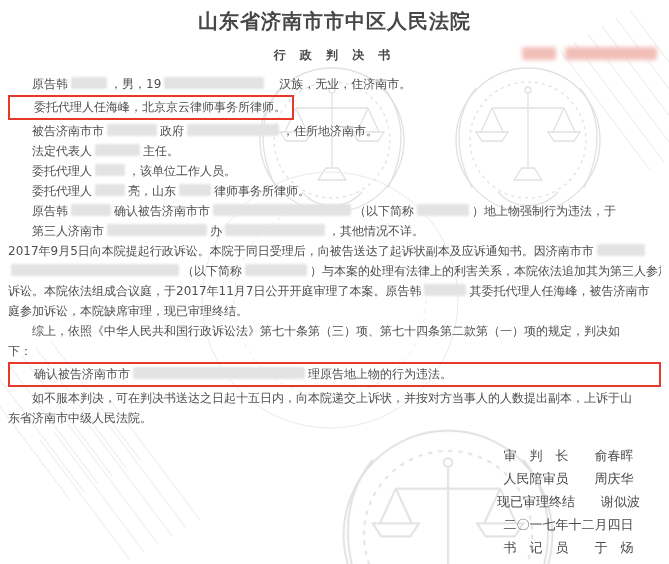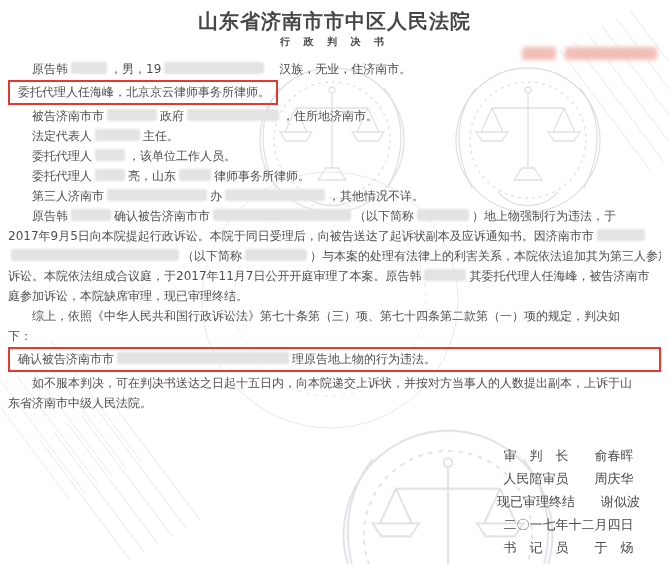--- a/index.html
+++ b/index.html
@@ -14,31 +14,31 @@
     overflow: hidden;
   }
   .watermark {
     position: absolute;
     left: 0; top: 0;
     width: 669px; height: 564px;
     pointer-events: none;
   }
   .header { position: relative; text-align: center; padding-top: 8px; z-index: 2; }
   .court-name { font-size: 20px; font-weight: bold; color: #474747; letter-spacing: 1px; }
-  .doc-type { font-size: 10px; font-weight: bold; color: #474747; letter-spacing: 5px; margin-top: 0; }
+  .doc-type { font-size: 12px; font-weight: bold; color: #474747; letter-spacing: 5px; margin-top: 12px; }
   .case-number { position: absolute; top: 47px; right: 12px; display: flex; gap: 9px; align-items: center; }
   .pinkredact { display: inline-block; height: 13px; border-radius: 3px; background: #f2beb8; filter: blur(2px); }
   .doc-body { position: relative; margin: 10px 8px 0 8px; font-size: 12px; z-index: 2; }
   .line { line-height: 20px; height: 20px; white-space: nowrap; overflow: hidden; }
   .line.indent { padding-left: 24px; }
   .line.boxed {
     height: auto;
     line-height: 19px;
     border: 2px solid #e6392b;
-    padding: 1px 6px 1px 8px;
+    padding: 1px 6px 1px 24px;
     margin: 1px 0;
     overflow: visible;
   }
   .line.boxed.fit { width: fit-content; }
   .line.boxed.full { width: 100%; }
   .redact {
     display: inline-block;
     height: 12px;
     background: #e3e3e3;
     border-radius: 2px;
@@ -104,22 +104,22 @@
       </div>
   </div>
 
   <div class="doc-body" id="doc-body">
       <div class="line indent"><span>原告韩</span><span class="redact" style="width: 36px;"></span><span>，男，19</span><span class="redact" style="width: 100px;"></span><span>　汉族，无业，住济南市。</span></div>
       <div class="line indent boxed fit"><span>委托代理人任海峰，北京京云律师事务所律师。</span></div>
       <div class="line indent"><span>被告济南市市</span><span class="redact" style="width: 50px;"></span><span>政府</span><span class="redact" style="width: 92px;"></span><span>，住所地济南市。</span></div>
       <div class="line indent"><span>法定代表人</span><span class="redact" style="width: 45px;"></span><span>主任。</span></div>
       <div class="line indent"><span>委托代理人</span><span class="redact" style="width: 30px;"></span><span>，该单位工作人员。</span></div>
       <div class="line indent"><span>委托代理人</span><span class="redact" style="width: 30px;"></span><span>亮，山东</span><span class="redact" style="width: 32px;"></span><span>律师事务所律师。</span></div>
+      <div class="line indent"><span>原告韩</span><span class="redact" style="width: 40px;"></span><span>确认被告济南市市</span><span class="redact" style="width: 138px;"></span><span>（以下简称</span><span class="redact" style="width: 52px;"></span><span>）地上物强制行为违法，于</span></div>
       <div class="line indent"><span>第三人济南市</span><span class="redact" style="width: 100px;"></span><span>办</span><span class="redact" style="width: 100px;"></span><span>，其他情况不详。</span></div>
-      <div class="line indent"><span>原告韩</span><span class="redact" style="width: 40px;"></span><span>确认被告济南市市</span><span class="redact" style="width: 138px;"></span><span>（以下简称</span><span class="redact" style="width: 52px;"></span><span>）地上物强制行为违法，于</span></div>
       <div class="line"><span>2017年9月5日向本院提起行政诉讼。本院于同日受理后，向被告送达了起诉状副本及应诉通知书。因济南市市</span><span class="redact" style="width: 48px;"></span></div>
       <div class="line"><span class="redact" style="width: 168px;"></span><span>（以下简称</span><span class="redact" style="width: 62px;"></span><span>）与本案的处理有法律上的利害关系，本院依法追加其为第三人参加</span></div>
       <div class="line"><span>诉讼。本院依法组成合议庭，于2017年11月7日公开开庭审理了本案。原告韩</span><span class="redact" style="width: 42px;"></span><span>其委托代理人任海峰，被告济南市</span></div>
       <div class="line"><span>庭参加诉讼，本院缺席审理，现已审理终结。</span></div>
       <div class="line indent"><span>综上，依照《中华人民共和国行政诉讼法》第七十条第（三）项、第七十四条第二款第（一）项的规定，判决如</span></div>
       <div class="line"><span>下：</span></div>
       <div class="line indent boxed full"><span>确认被告济南市市</span><span class="redact" style="width: 172px;"></span><span>理原告地上物的行为违法。</span></div>
       <div class="line indent"><span>如不服本判决，可在判决书送达之日起十五日内，向本院递交上诉状，并按对方当事人的人数提出副本，上诉于山</span></div>
       <div class="line"><span>东省济南市中级人民法院。</span></div>
     </div>

